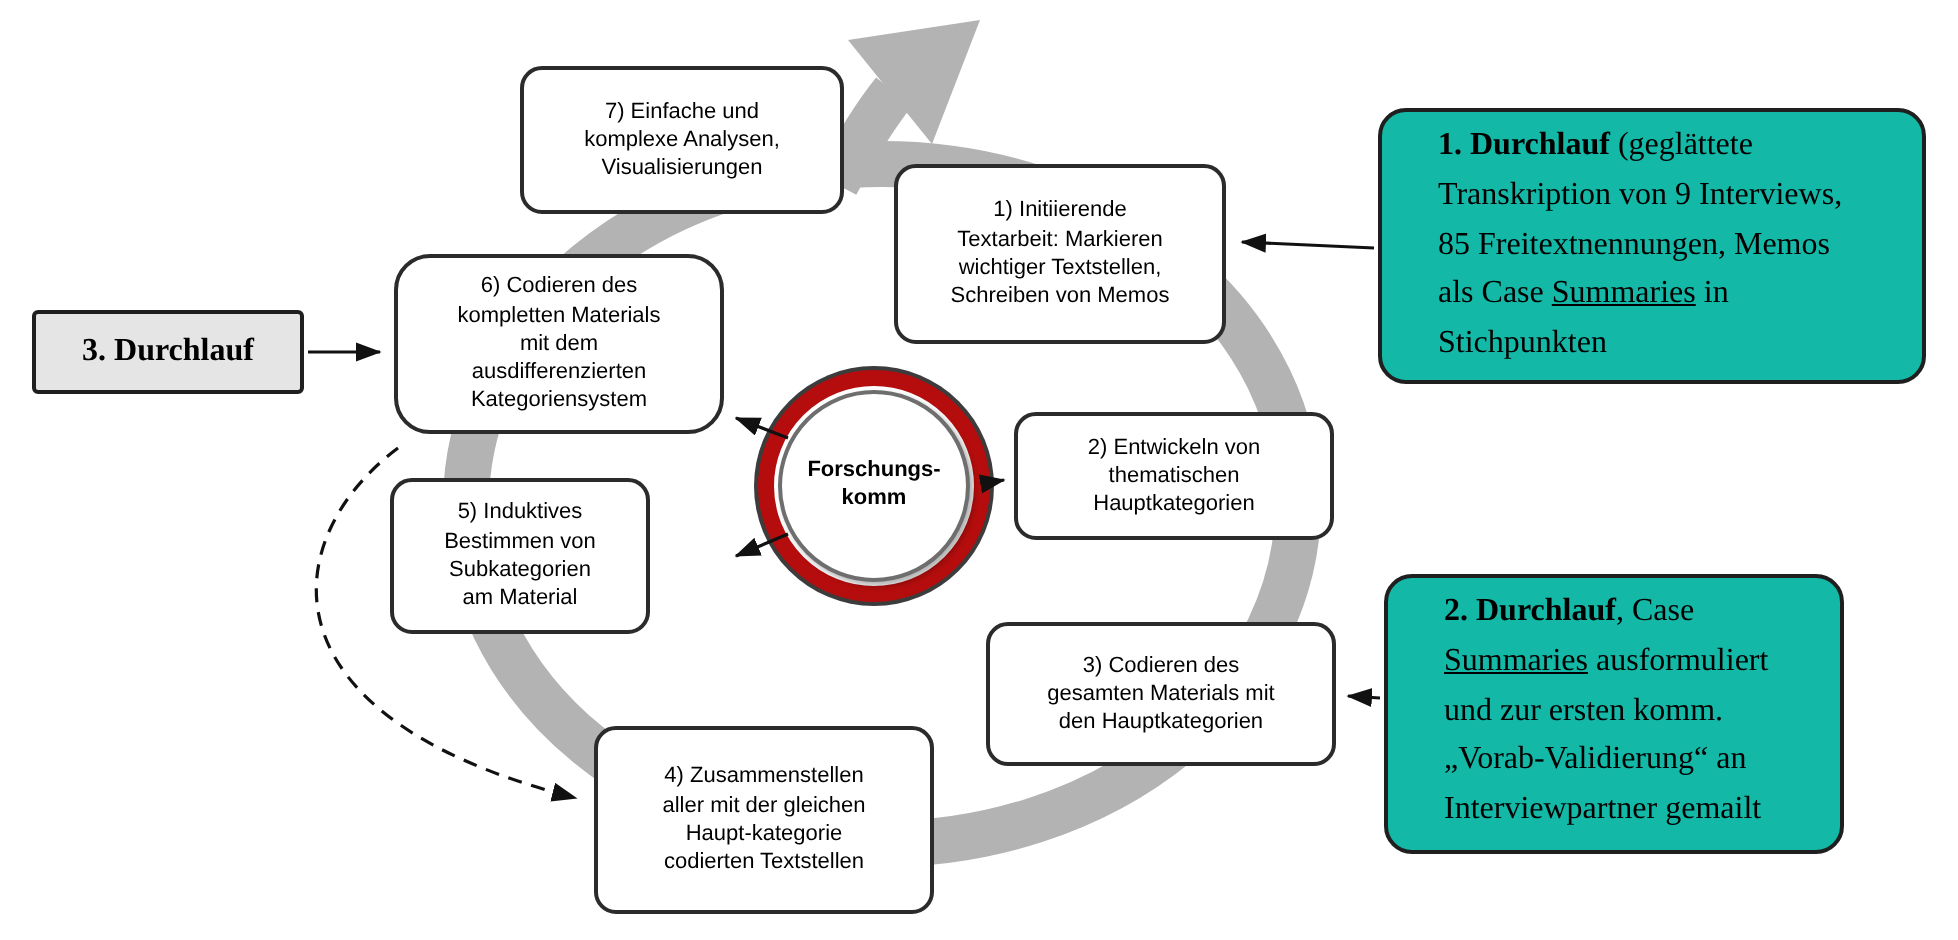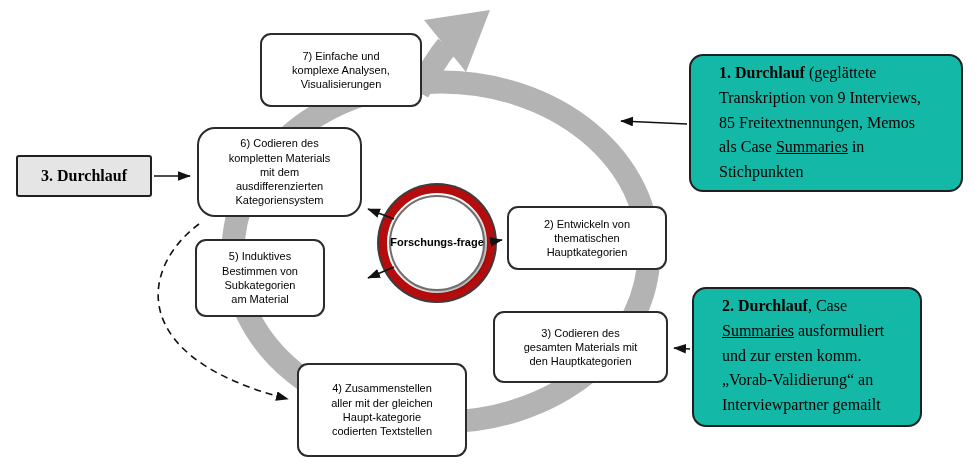--- a/index.html
+++ b/index.html
@@ -37,39 +37,42 @@
   .center-outer {
     position: absolute; z-index: 3; left: 379px; top: 185px; width: 116px; height: 116px;
     border-radius: 50%; background: #fff;
     border: 8px solid var(--highlight, #b50d0d);
     box-shadow: 0 0 0 2px #3c3c3c;
   }
   .center-inner {
     position: absolute; inset: 2px; border-radius: 50%;
     border: 2px solid #6e6e6e; background: #fff;
     box-shadow: 2px 2px 3px rgba(0,0,0,0.3);
-    display: flex; flex-direction: row; align-items: center; justify-content: center;
+    display: flex; flex-direction: column; align-items: center; justify-content: center;
     font-weight: bold; font-size: 11px; line-height: 1.25; text-align: center;
   }
 </style>
 </head>
 <body>
 
 <div class="stage">
 
   <svg class="layer" width="979" height="470" style="z-index:0">
     <ellipse class="ring" cx="441" cy="252" rx="208" ry="170" stroke-width="23"></ellipse>
     <path class="ring" d="M 418 92 Q 434 62 447 46" stroke-width="23"></path>
     <polygon class="ringfill" points="490,10 466,72 424,20"></polygon>
   </svg>
 
   <div class="step" style="left:260px; top:33px; width:162px; height:74px;">
     <span>7) Einfache und komplexe Analysen, Visualisierungen</span>
   </div>
 
+  <div class="step" style="left:447px; top:82px; width:166px; height:90px;">
+    <span>1) Initiierende Textarbeit: Markieren wichtiger Textstellen, Schreiben von Memos</span>
+  </div>
 
   <div class="step" style="left:197px; top:127px; width:165px; height:90px;border-radius:18px;">
     <span>6) Codieren des kompletten Materials mit dem ausdifferenzierten Kategoriensystem</span>
   </div>
 
   <div class="step" style="left:507px; top:206px; width:160px; height:64px;">
     <span>2) Entwickeln von thematischen Hauptkategorien</span>
   </div>
 
   <div class="step" style="left:195px; top:239px; width:130px; height:78px;">
@@ -80,21 +83,21 @@
     <span>3) Codieren des gesamten Materials mit den Hauptkategorien</span>
   </div>
 
   <div class="step" style="left:297px; top:363px; width:170px; height:94px;">
     <span>4) Zusammenstellen aller mit der gleichen Haupt-kategorie codierten Textstellen</span>
   </div>
 
   <div class="center-outer">
     <div class="center-inner">
       <span>Forschungs-</span>
-      <span>frage</span>
+      <span>komm</span>
     </div>
   </div>
 
   <div class="ann" style="left:689px; top:54px; width:274px; min-height:134px;">
     <span class="b">1. Durchlauf</span><span> (geglättete Transkription von 9 Interviews, 85 Freitextnennungen, Memos als Case </span><span class="u">Summaries</span><span> in Stichpunkten</span>
   </div>
 
   <div class="ann" style="left:692px; top:287px; width:230px; min-height:140px;">
     <span class="b">2. Durchlauf</span><span>, Case </span><span class="u">Summaries</span><span> ausformuliert und zur ersten komm. „Vorab-Validierung“ an Interviewpartner gemailt</span>
   </div>

